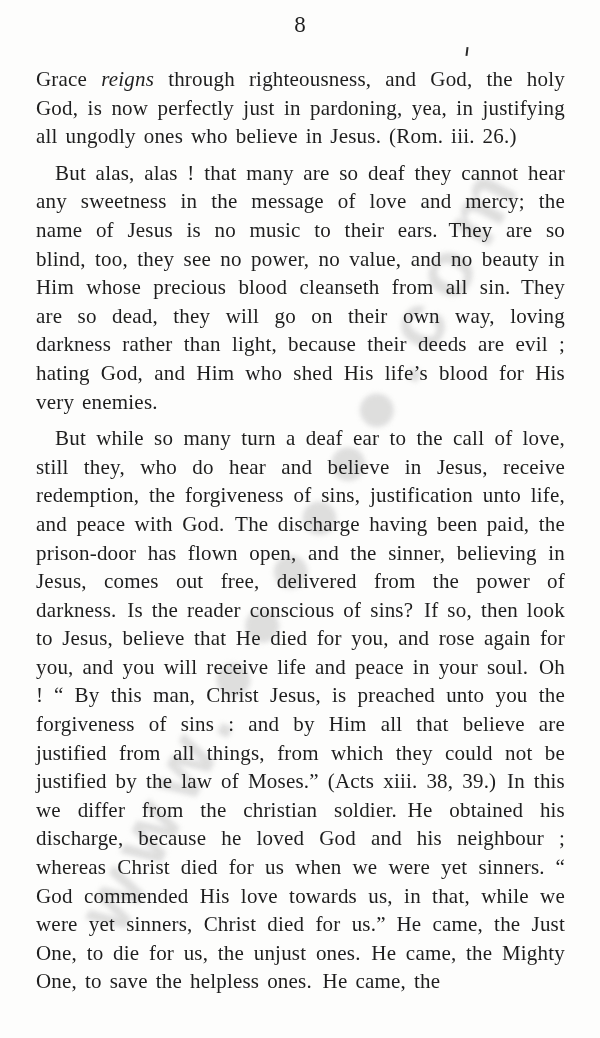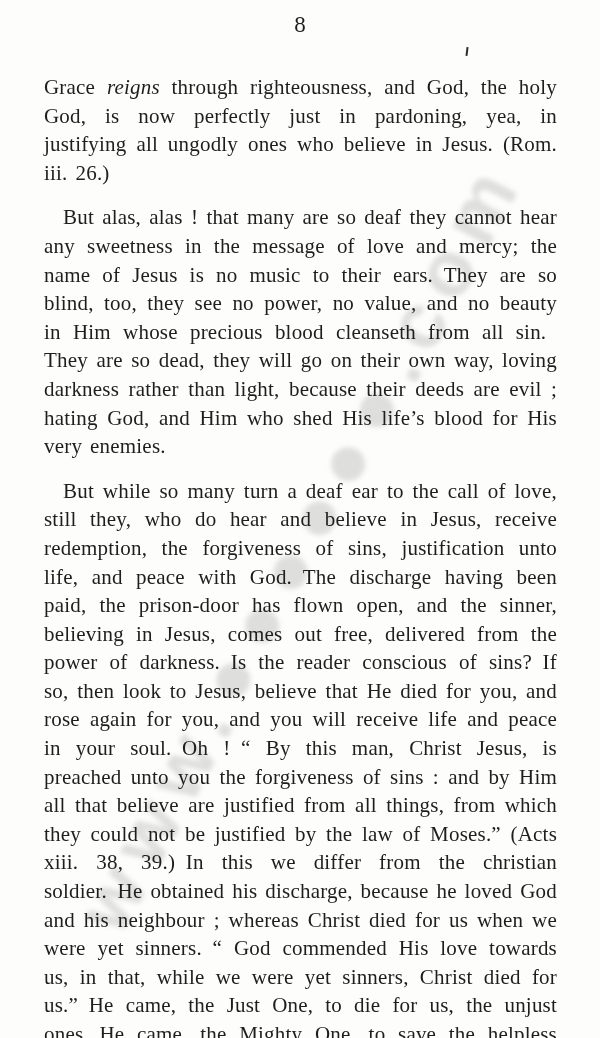--- a/index.html
+++ b/index.html
@@ -44,21 +44,21 @@
     position: absolute;
     left: 28px;
     right: 27px;
     top: 57px;
     font-size: 21px;
     line-height: 28.6px;
     text-align: justify;
     word-spacing: 2.5px;
     letter-spacing: 0.2px;
   }
-  .text-column p { margin: 16px; }
+  .text-column p { margin: 8px; }
   .text-column p + p { margin-top: 7px; }
   .text-column p.indent { text-indent: 19px; }
   .it { font-style: italic; }
 
   
   .tick {
     position: absolute;
     left: 466px;
     top: 47px;
     width: 2px;

